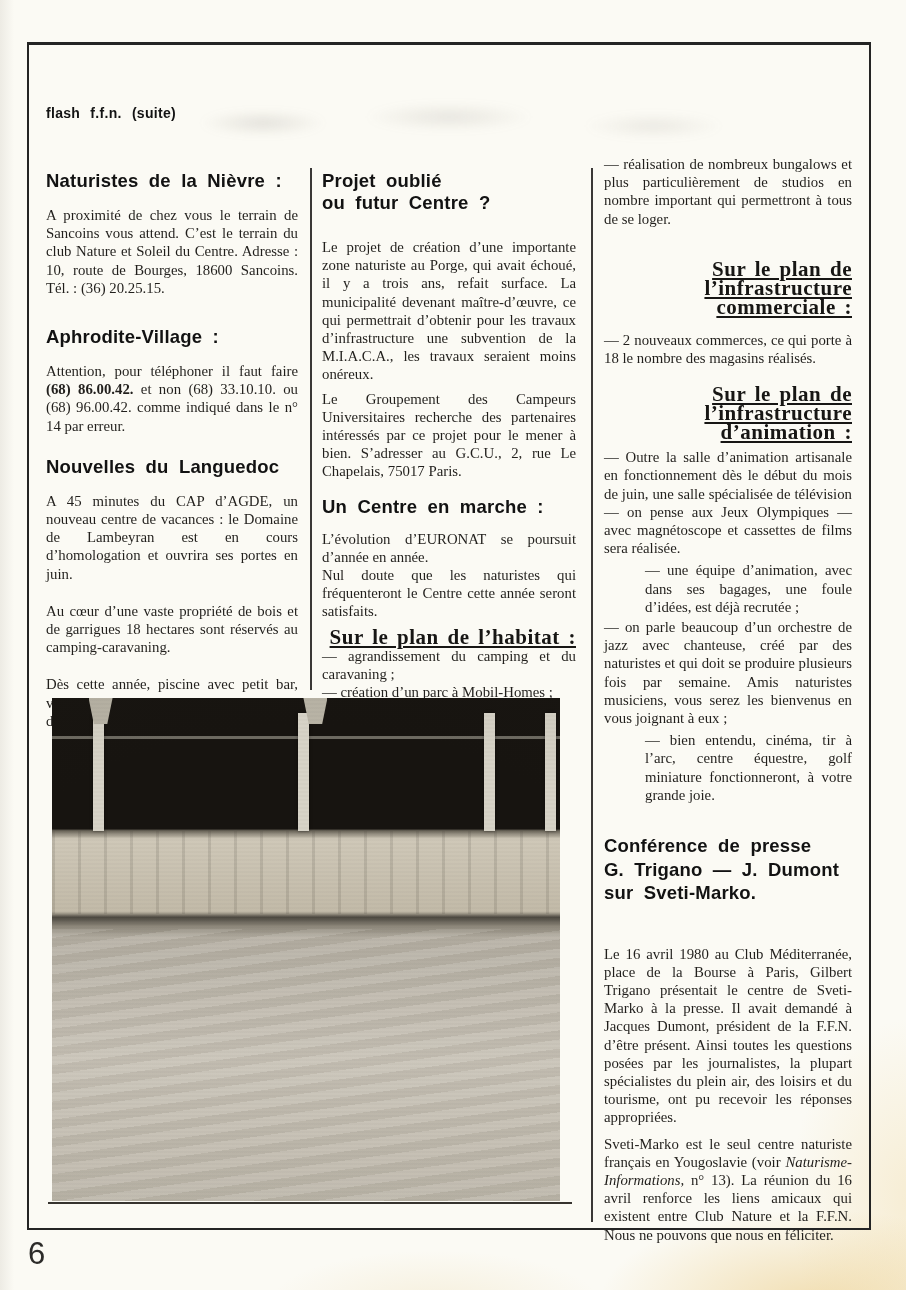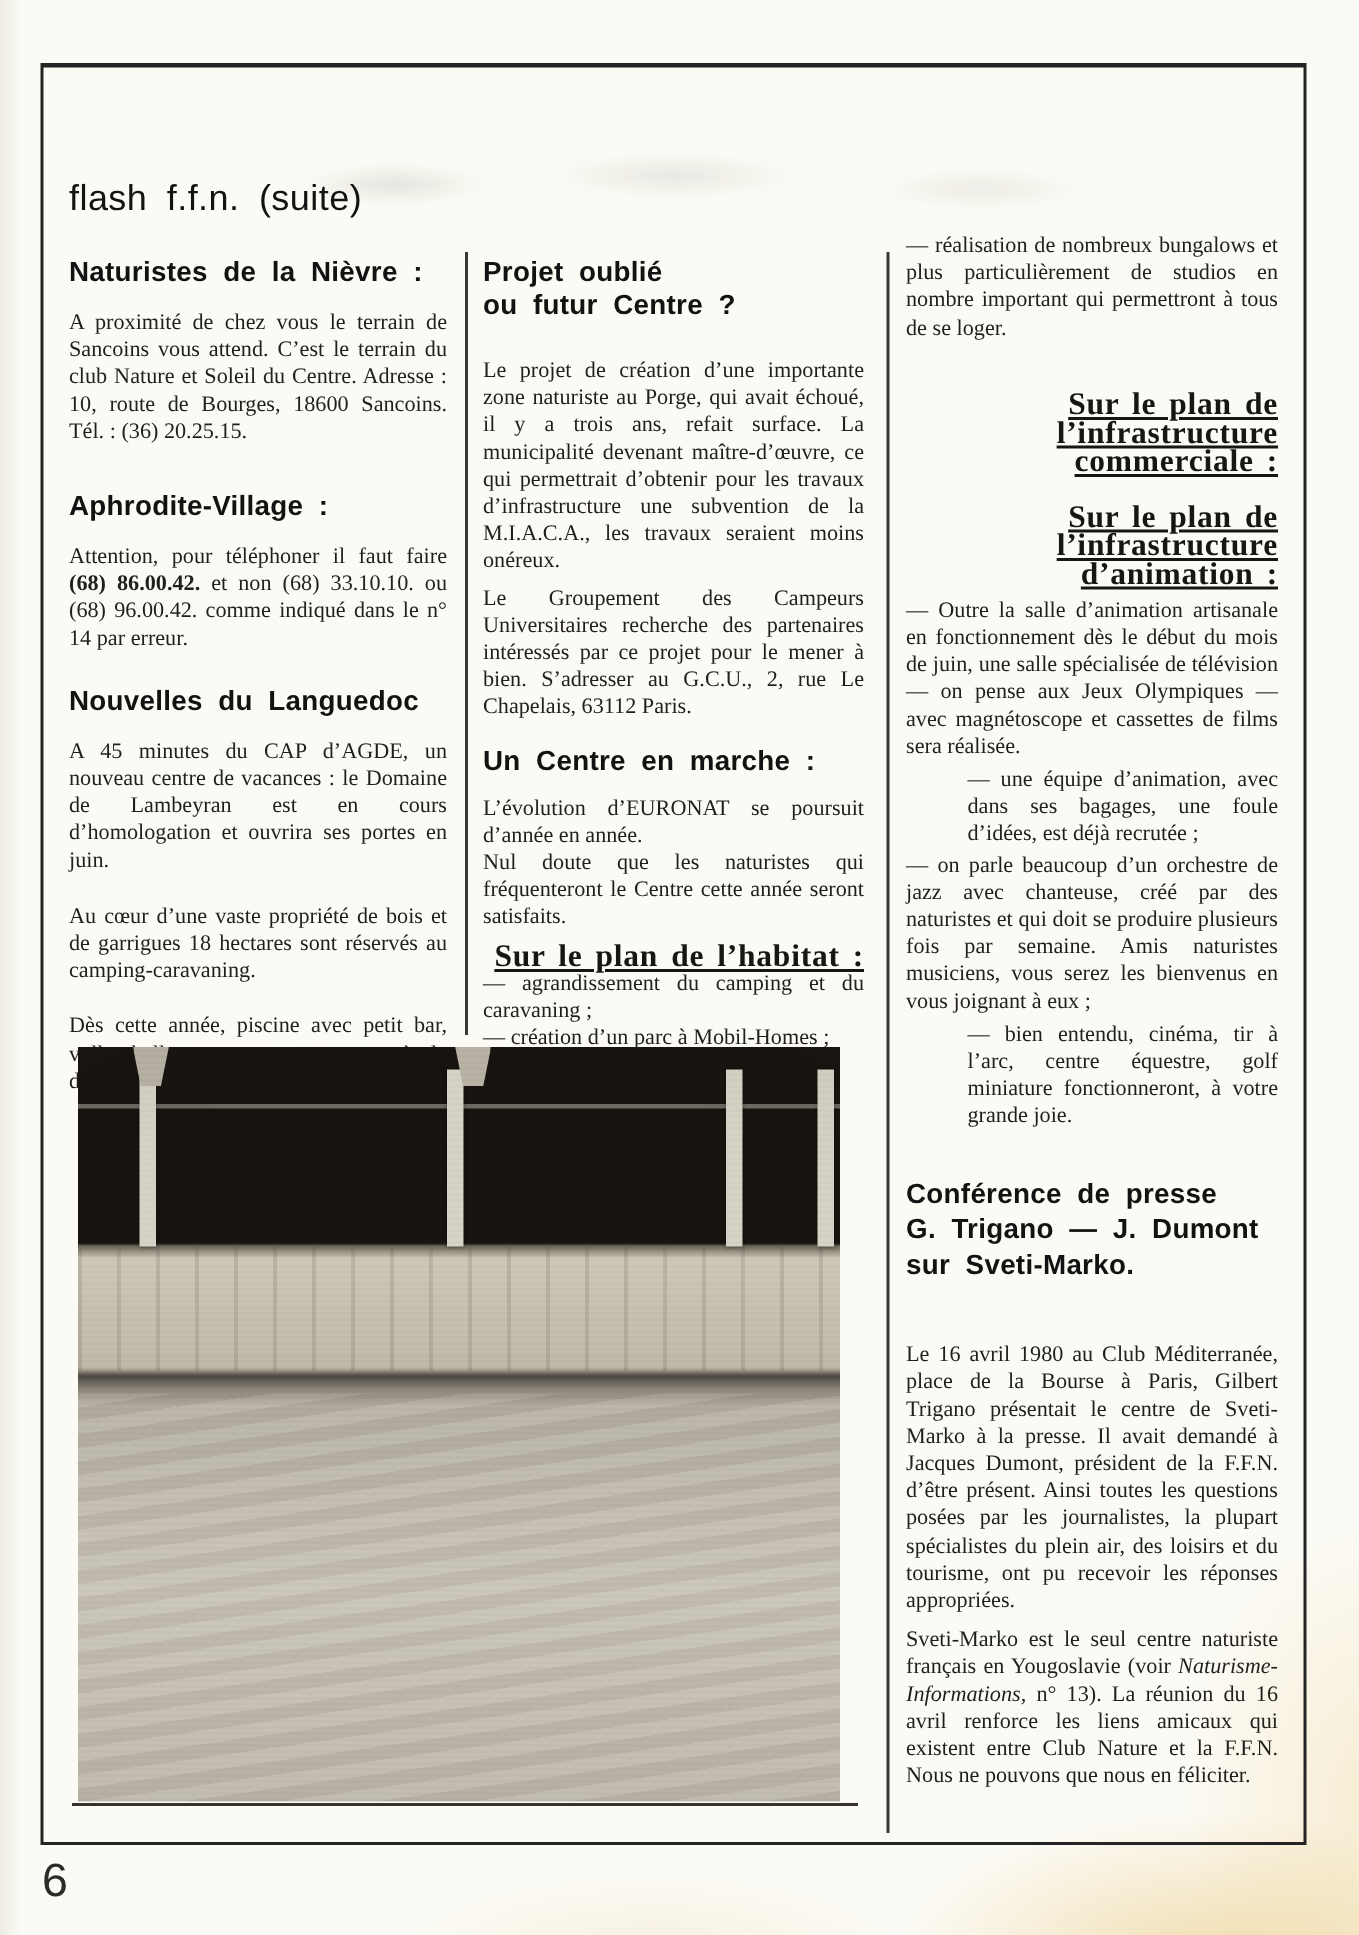--- a/index.html
+++ b/index.html
@@ -21,23 +21,23 @@
   }
   .ghost-showthrough{
     position:absolute; left:170px; top:90px; width:620px; height:60px;
     background:
       radial-gradient(90px 18px at 15% 55%, rgba(120,115,105,0.18), transparent 70%),
       radial-gradient(120px 20px at 45% 45%, rgba(120,115,105,0.15), transparent 70%),
       radial-gradient(100px 18px at 78% 60%, rgba(120,115,105,0.12), transparent 70%);
     filter: blur(4px);
   }
   .masthead{
-    position:absolute; left:46px; top:119px;
-    font-family:"Liberation Sans", sans-serif; font-weight:normal;
-    font-size:24px; letter-spacing:0.3px; word-spacing:6px; color:#131313;
+    position:absolute; left:46px; top:105px;
+    font-family:"Liberation Sans", sans-serif; font-weight:bold;
+    font-size:14px; letter-spacing:0.3px; word-spacing:6px; color:#131313;
   }
   .divider{position:absolute; width:1.5px; background:#3a3836;}
   .div-1{left:310px; top:168px; height:522px;}
   .div-2{left:591px; top:168px; height:1054px;}
 
   .col{
     position:absolute; text-align:justify;
     font-size:14.8px; line-height:18.2px; color:#211f1c;
   }
   .col-1{left:46px;  top:170px; width:252px;}
@@ -122,35 +122,36 @@
     <h2 class="h-sans m21">Nouvelles du Languedoc</h2>
     <p class="m14">A 45 minutes du CAP d’AGDE, un nouveau centre de vacances : le Domaine de Lambeyran est en cours d’homologation et ouvrira ses portes en juin.</p>
     <p class="m5">Au cœur d’une vaste propriété de bois et de garrigues 18 hectares sont réservés au camping-caravaning.</p>
     <p class="m5">Dès cette année, piscine avec petit bar, volley-ball et commerce seront à la disposition des naturistes.</p>
   </section>
 
   <section class="col col-2">
     <h2 class="h-sans m0">Projet oublié
 ou futur Centre ?</h2>
     <p class="m24">Le projet de création d’une importante zone naturiste au Porge, qui avait échoué, il y a trois ans, refait surface. La municipalité devenant maître-d’œuvre, ce qui permettrait d’obtenir pour les travaux d’infrastructure une subvention de la M.I.A.C.A., les travaux seraient moins onéreux.</p>
-    <p class="m6">Le Groupement des Campeurs Universitaires recherche des partenaires intéressés par ce projet pour le mener à bien. S’adresser au G.C.U., 2, rue Le Chapelais, 63112 Paris.</p>
+    <p class="m6">Le Groupement des Campeurs Universitaires recherche des partenaires intéressés par ce projet pour le mener à bien. S’adresser au G.C.U., 2, rue Le Chapelais, 75017 Paris.</p>
 
     <h2 class="h-sans m15">Un Centre en marche :</h2>
     <p class="m12">L’évolution d’EURONAT se poursuit d’année en année.</p>
     <p class="m0">Nul doute que les naturistes qui fréquenteront le Centre cette année seront satisfaits.</p>
 
     <h3 class="h-serif m7">Sur le plan de l’habitat :</h3>
     <p class="m10">— agrandissement du camping et du caravaning ;</p>
     <p class="m0">— création d’un parc à Mobil-Homes ;</p>
   </section>
 
   <section class="col col-3">
     <p class="m0">— réalisation de nombreux bungalows et plus particulièrement de studios en nombre important qui permettront à tous de se loger.</p>
 
     <h3 class="h-serif m32">Sur le plan de l’infrastructure commerciale :</h3>
+    <p class="m14">— 2 nouveaux commerces, ce qui porte à 18 le nombre des magasins réalisés.</p>
 
     <h3 class="h-serif m18">Sur le plan de l’infrastructure d’animation :</h3>
     <p class="m6">— Outre la salle d’animation artisanale en fonctionnement dès le début du mois de juin, une salle spécialisée de télévision — on pense aux Jeux Olympiques — avec magnétoscope et cassettes de films sera réalisée.</p>
     <p class="m4">— une équipe d’animation, avec dans ses bagages, une foule d’idées, est déjà recrutée ;</p>
     <p class="m2">— on parle beaucoup d’un orchestre de jazz avec chanteuse, créé par des naturistes et qui doit se produire plusieurs fois par semaine. Amis naturistes musiciens, vous serez les bienvenus en vous joignant à eux ;</p>
     <p class="m4">— bien entendu, cinéma, tir à l’arc, centre équestre, golf miniature fonctionneront, à votre grande joie.</p>
 
     <h2 class="h-sans conference m30">Conférence de presse
 G. Trigano — J. Dumont
 sur Sveti-Marko.</h2>

